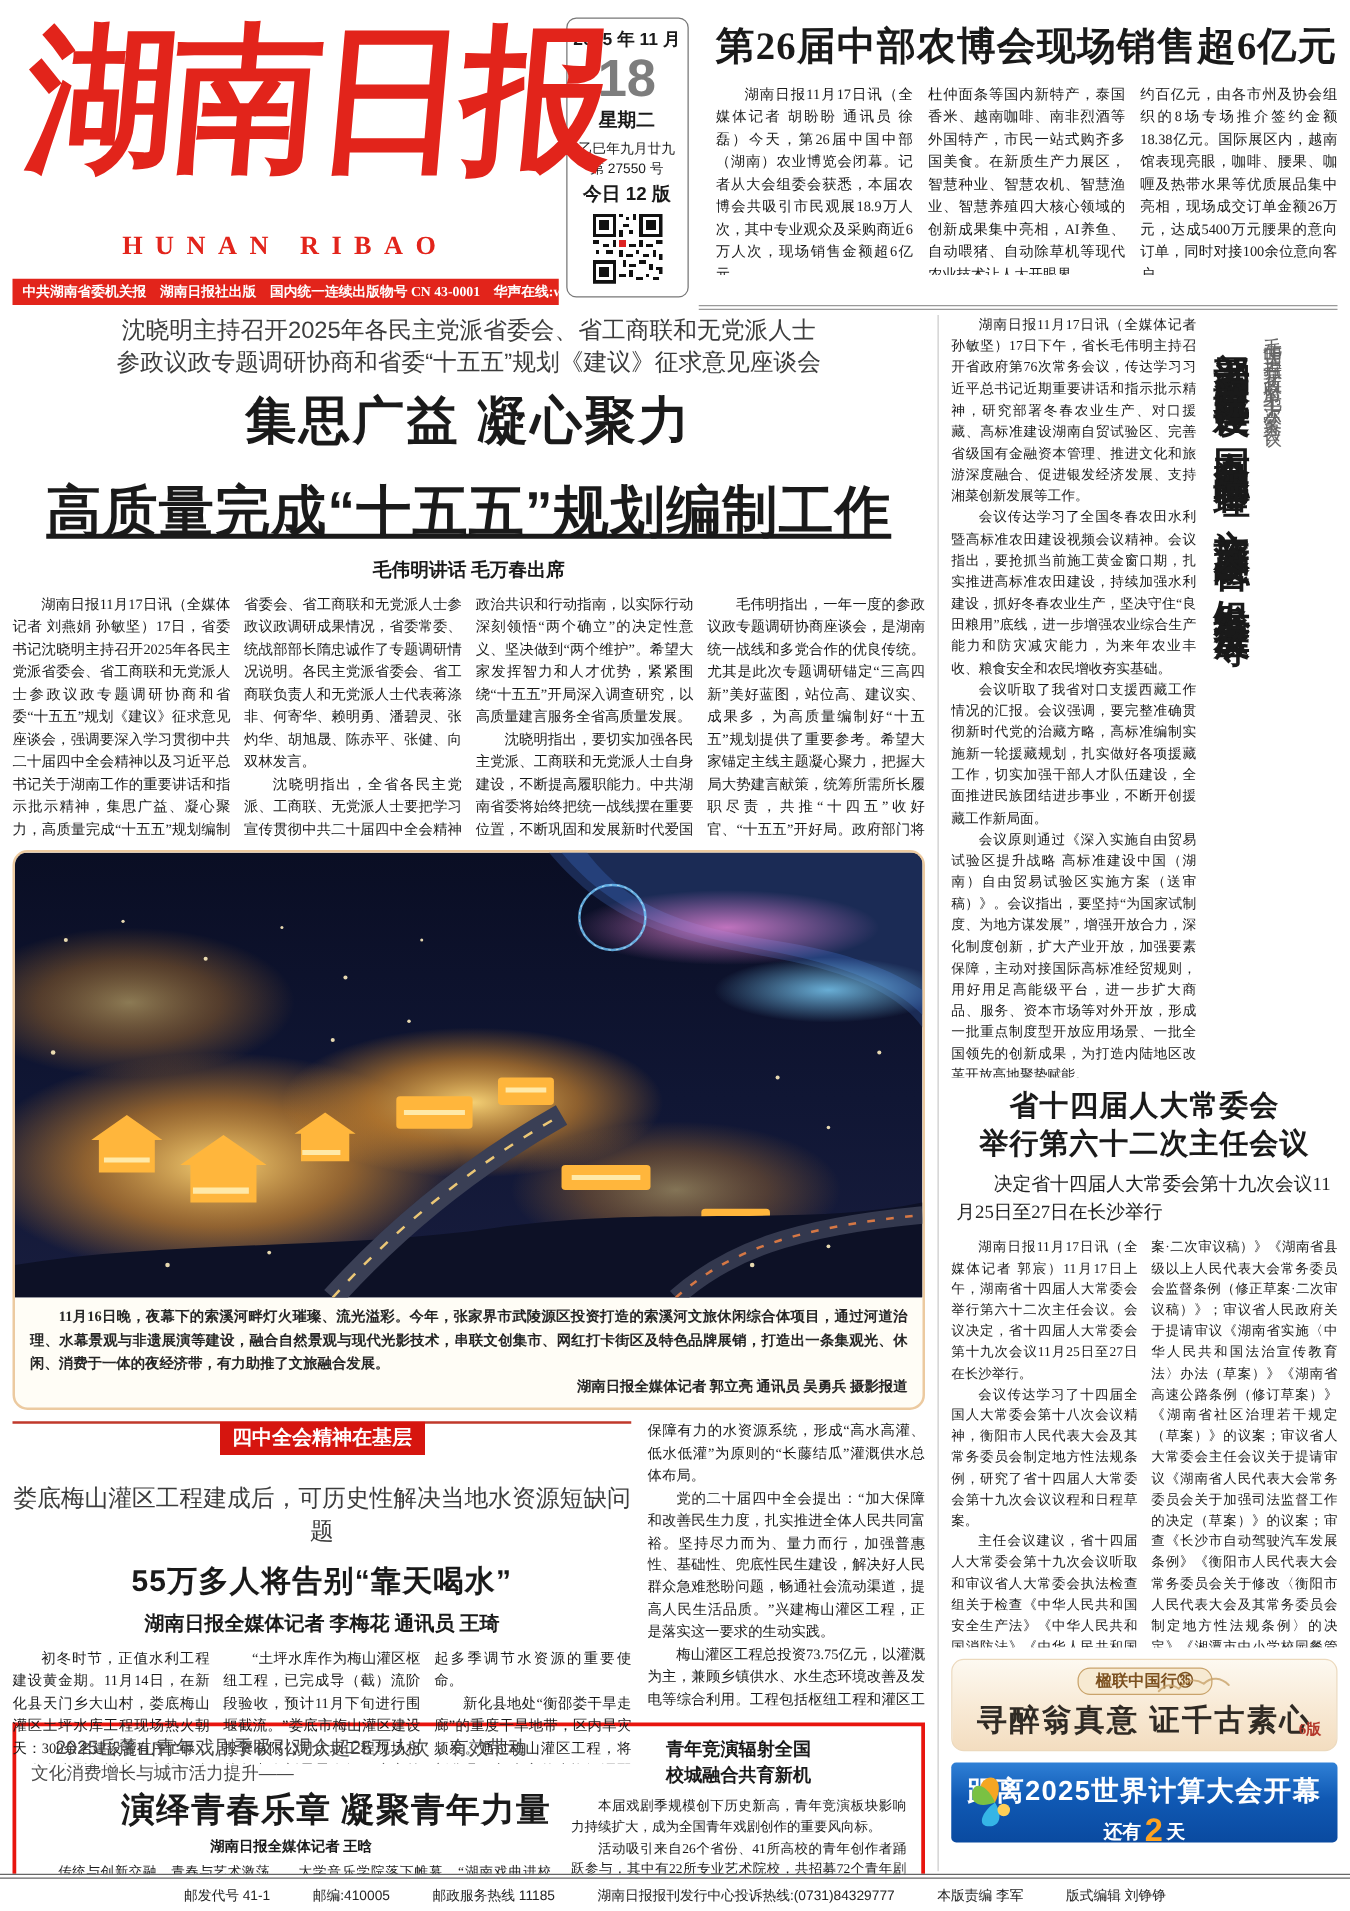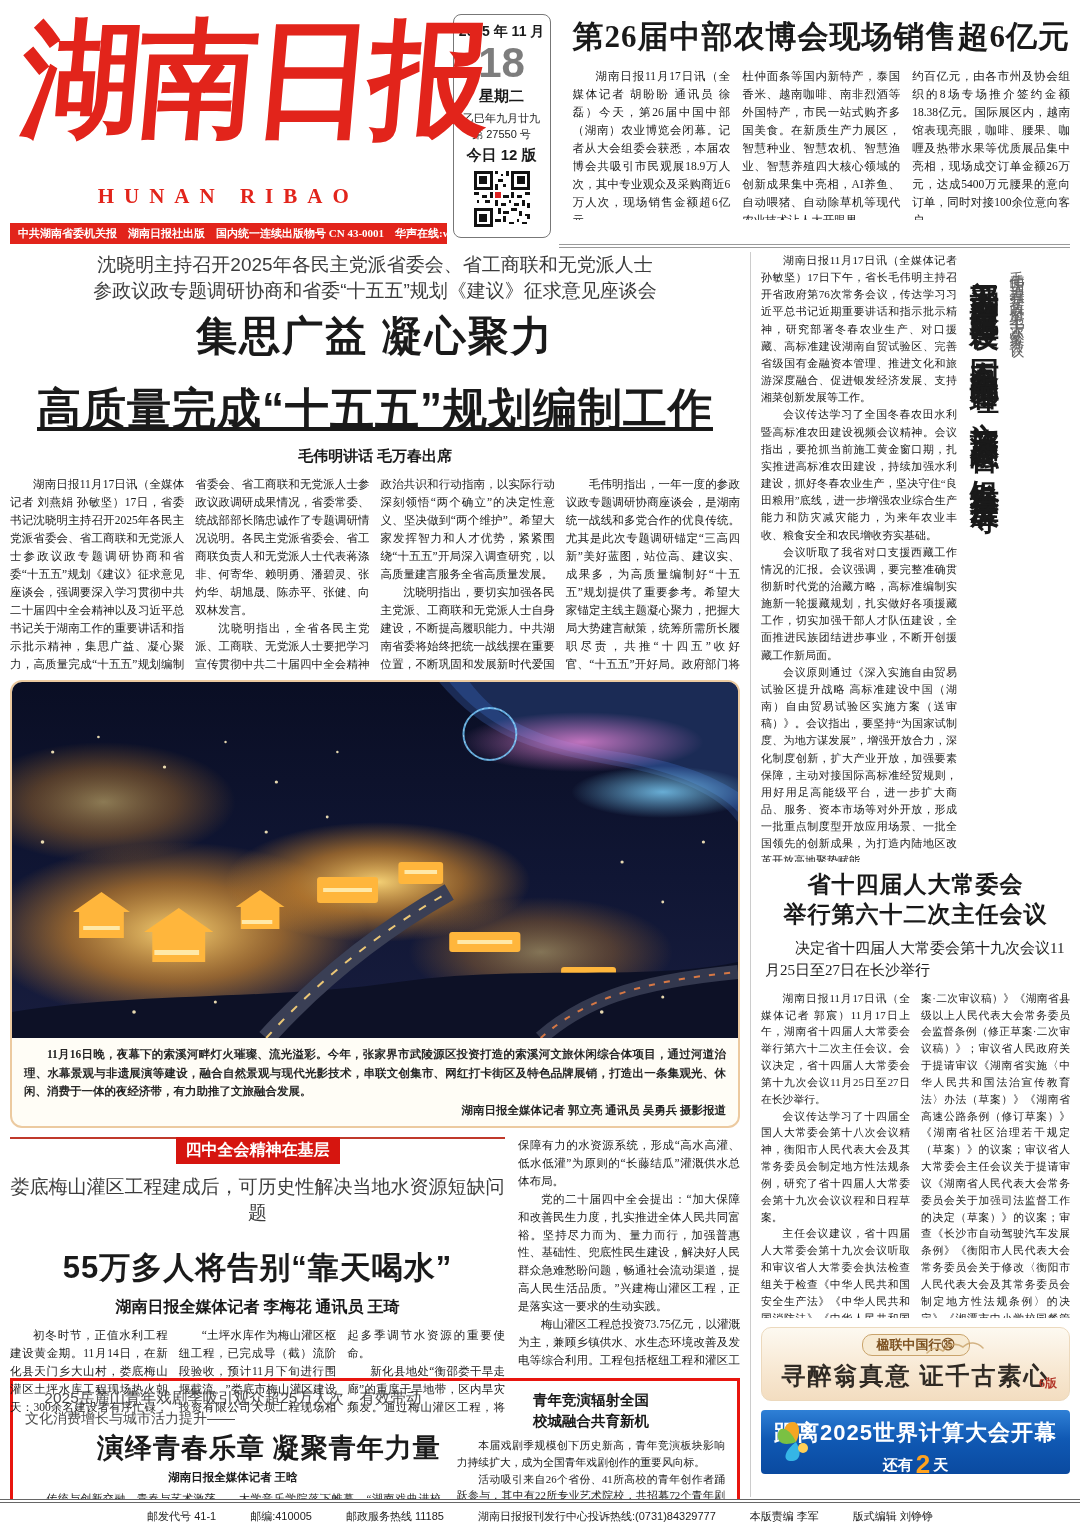--- a/index.html
+++ b/index.html
@@ -73,22 +73,22 @@
   #photo-cap .cap-text { text-indent:2em; display:block; }
   #photo-credit { text-align:right; font-weight:bold; margin-top:1px; }
 
   
   #grass { margin-top:9px; display:flex; gap:13px; height:232px; }
   #grass-left { flex:1; min-width:0; }
   #grass-right { width:222px; flex:none; overflow:hidden; }
   #grass-badge-row { display:flex; justify-content:center; }
   #grass-badge-row .rule { height:2px; background:#c0392b; flex:1; max-width:170px; }
   #grass-badge { background:#d6150f; color:#fff; font-weight:bold; font-size:16px; padding:3px 10px; }
-  #grass-kicker { text-align:center; font-size:19px; color:#3c3c3c; margin-top:10px;font-family:Liberation Mono, monospace; }
-  #grass-headline { text-align:center; font-size:31px; font-weight:bold; letter-spacing:1px; margin-top:21px; }
+  #grass-kicker { text-align:center; font-size:19px; color:#3c3c3c; margin-top:22px;font-family:Liberation Mono, monospace; }
+  #grass-headline { text-align:center; font-size:24px; font-weight:bold; letter-spacing:1px; margin-top:11px; }
   #grass-byline { text-align:center; font-size:16px; font-weight:bold; margin:8px 0 9px; }
   #grass-body { display:flex; gap:11px; height:92px; overflow:hidden; }
   #grass-body .col { flex:1; }
 
   
   #drama {
     margin-top:9px; border:3px solid #e8150e; padding:7px 12px 6px; height:156px;
     display:flex; gap:16px;
   }
   #drama-left { flex:1.55; min-width:0; }

